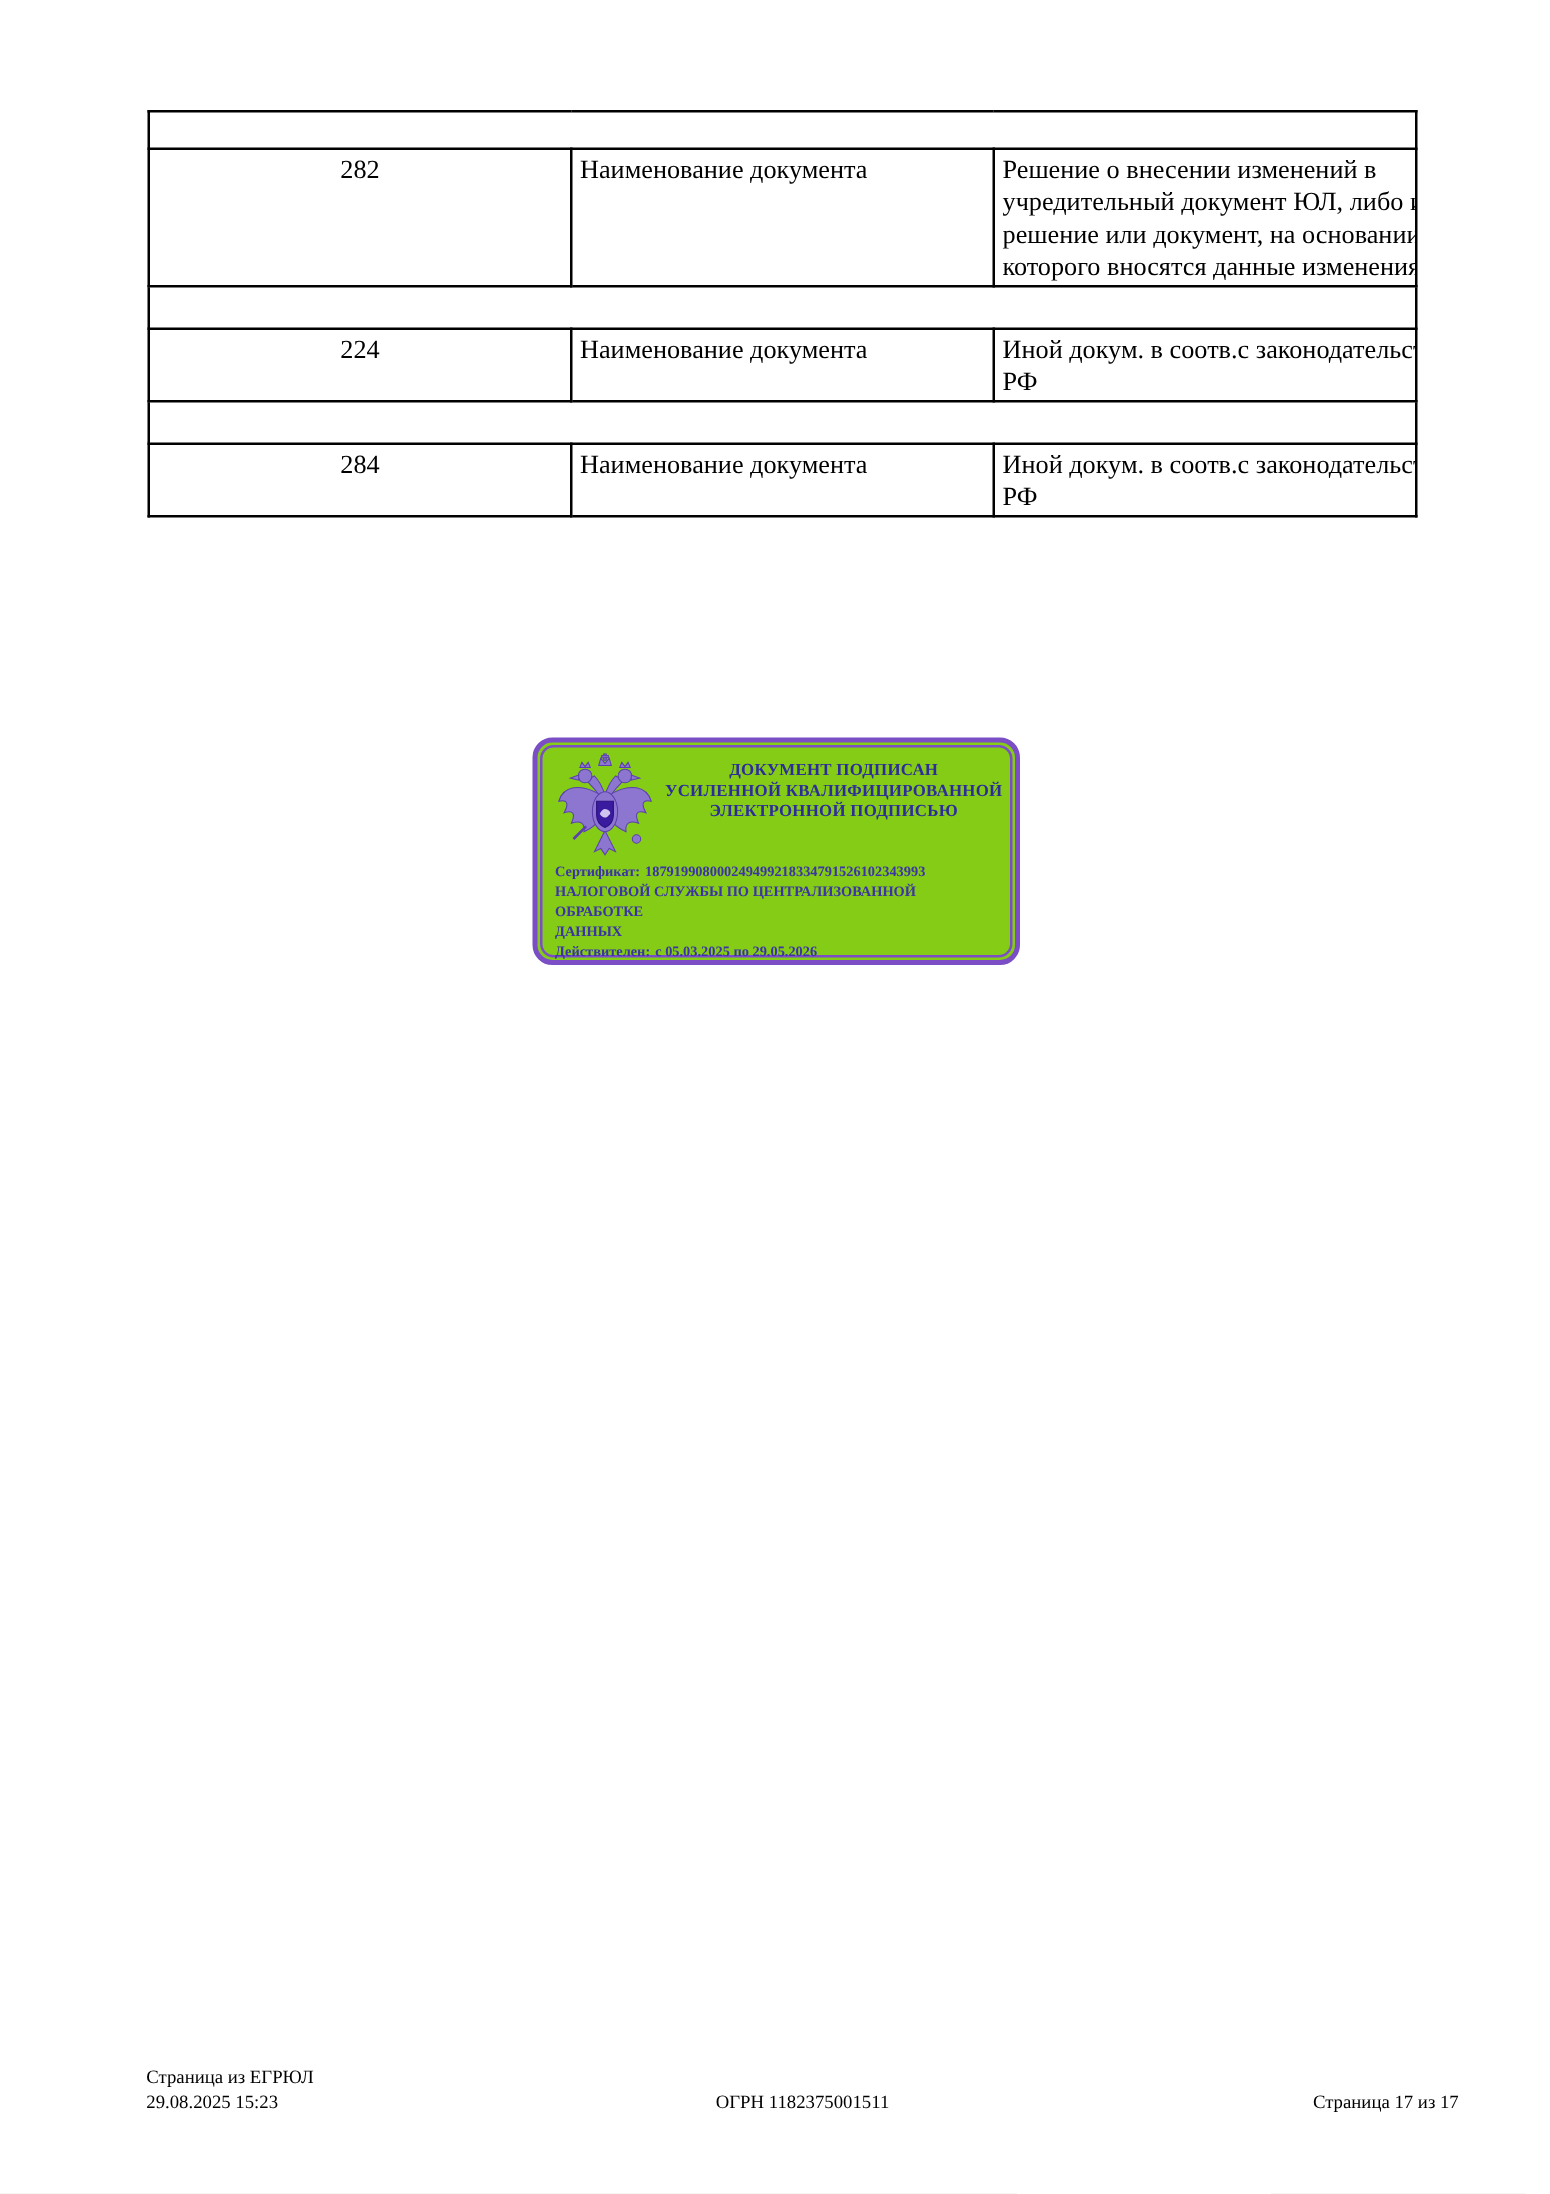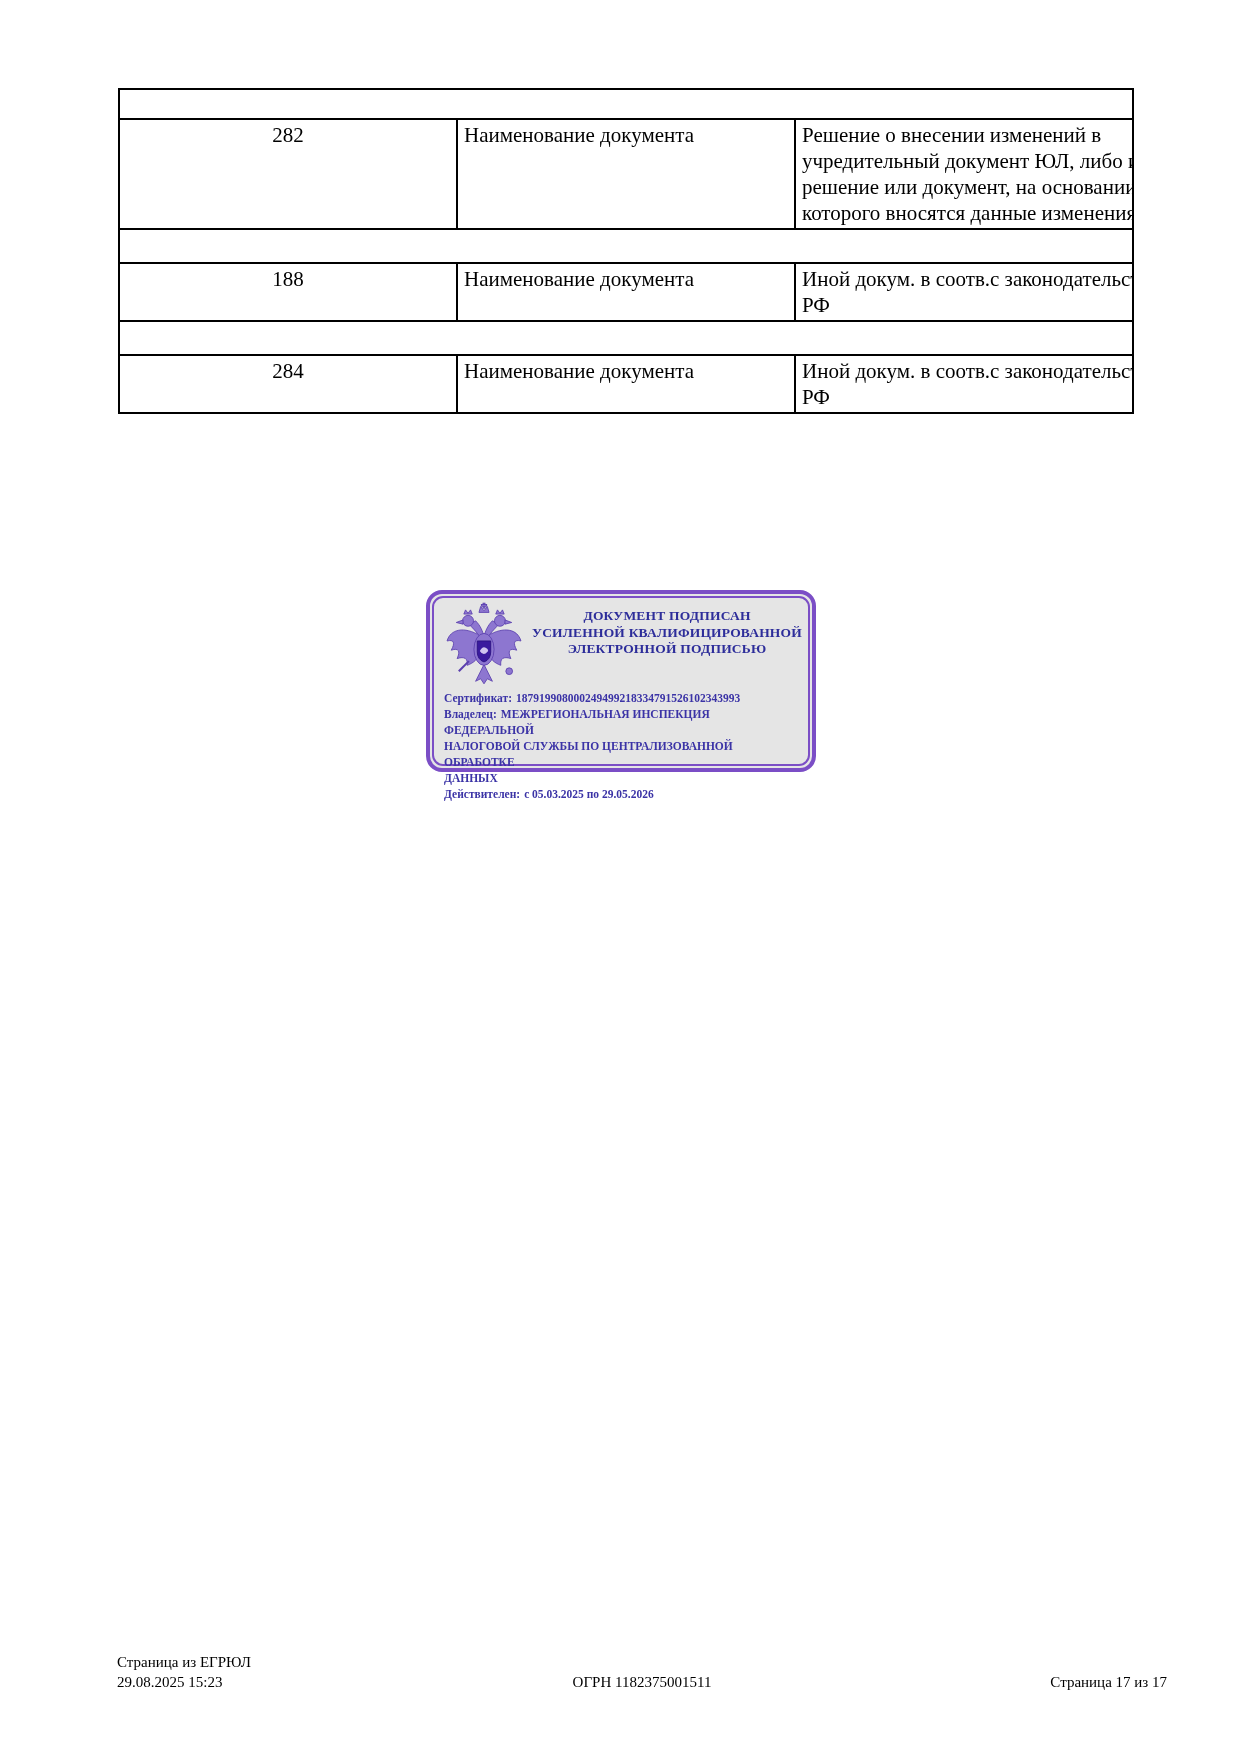--- a/index.html
+++ b/index.html
@@ -41,21 +41,21 @@
   .note .pline{text-align:justify;text-align-last:justify;}
   .note .pline.last{text-align:left;text-align-last:left;}
 
   
   .stamp{
     position:absolute;left:426px;top:590px;
     width:390px;height:182px;
     box-sizing:border-box;
     border:4px solid #7b4ec6;
     border-radius:16px;
-    background:#e5e5e5;
+    background:#84cc16;
   }
   .stamp::before{
     content:"";
     position:absolute;inset:2px;
     border:2px solid #7b4ec6;
     border-radius:11px;
     pointer-events:none;
   }
   .stamp-eagle{
     position:absolute;left:12px;top:8px;
@@ -104,21 +104,21 @@
         <div class="vl">Решение о внесении изменений в</div>
         <div class="vl">учредительный документ ЮЛ, либо иное</div>
         <div class="vl">решение или документ, на основании</div>
         <div class="vl">которого вносятся данные изменения</div>
       </td>
     </tr>
     <tr class="spacer">
           <td colspan="3" style="height:32px"></td>
         </tr>
     <tr>
-      <td class="c-num">188</td>
+      <td class="c-num">224</td>
       <td class="c-label">Наименование документа</td>
       <td class="c-value">
         <div class="vl">Иной докум. в соотв.с законодательством</div>
         <div class="vl">РФ</div>
       </td>
     </tr>
     <tr class="spacer">
           <td colspan="3" style="height:32px"></td>
         </tr>
     <tr>
@@ -169,23 +169,20 @@
     <div class="stamp-header">
       <div>ДОКУМЕНТ ПОДПИСАН</div>
       <div>УСИЛЕННОЙ КВАЛИФИЦИРОВАННОЙ</div>
       <div>ЭЛЕКТРОННОЙ ПОДПИСЬЮ</div>
     </div>
 
     <div class="stamp-info">
       <div>
         <span class="lbl">Сертификат:</span><span>187919908000249499218334791526102343993</span>
       </div>
-      <div>
-        <span class="lbl">Владелец:</span><span>МЕЖРЕГИОНАЛЬНАЯ ИНСПЕКЦИЯ ФЕДЕРАЛЬНОЙ</span>
-      </div>
       <div>НАЛОГОВОЙ СЛУЖБЫ ПО ЦЕНТРАЛИЗОВАННОЙ ОБРАБОТКЕ</div>
       <div>ДАННЫХ</div>
       <div>
         <span class="lbl">Действителен:</span><span>с 05.03.2025 по 29.05.2026</span>
       </div>
     </div>
   </div>
 
   <div class="footer">
     <div>Страница из ЕГРЮЛ</div>

